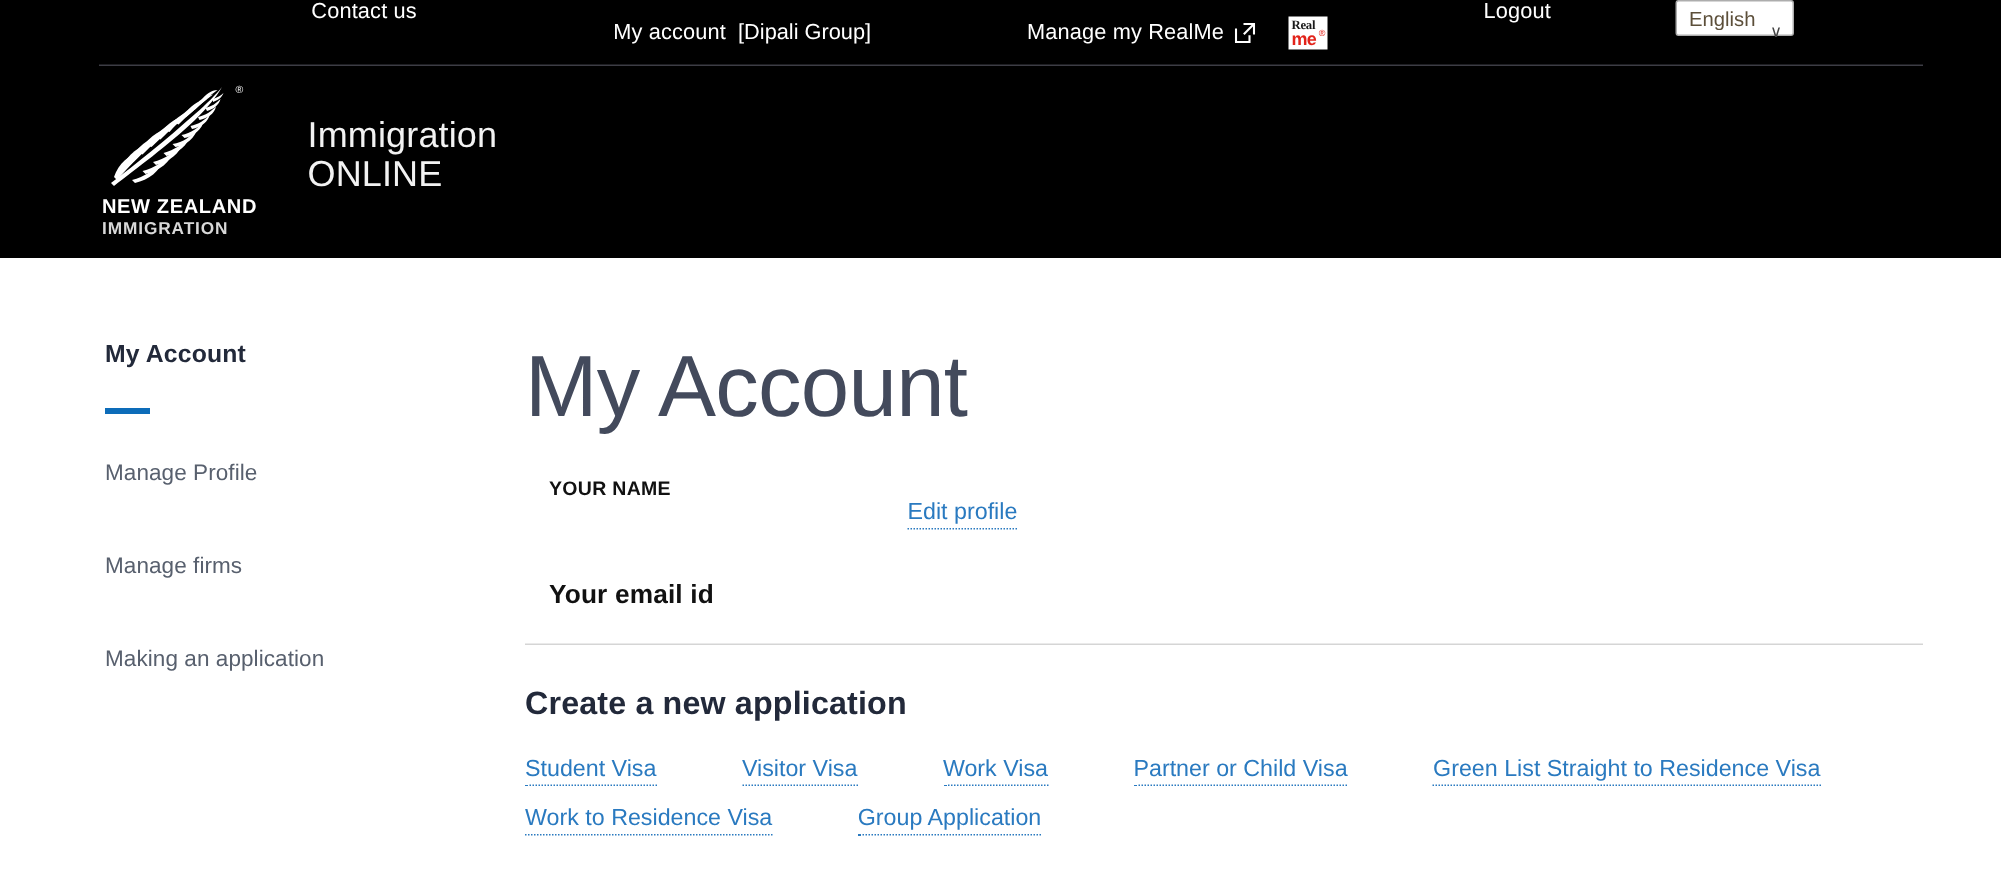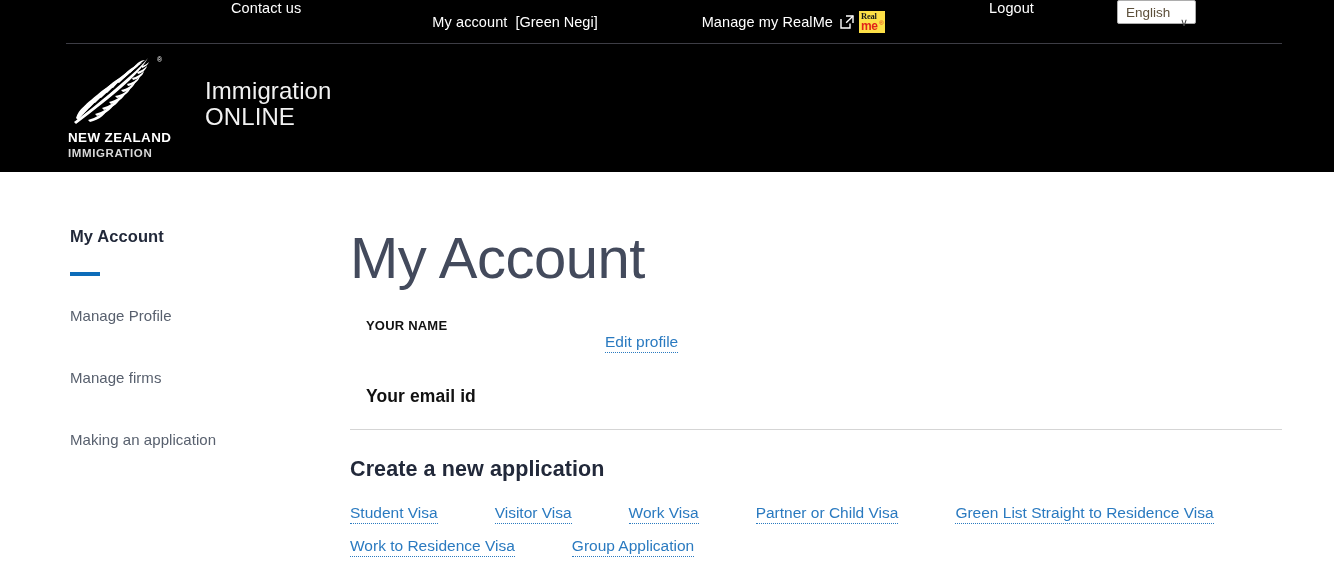--- a/index.html
+++ b/index.html
@@ -67,22 +67,22 @@
     width: 14px; height: 14px;
     margin-left: 7px;
     position: relative;
     flex: 0 0 auto;
   }
   .ext-icon svg { display: block; }
 
   .realme-logo {
     display: inline-block;
     width: 26px; height: 22px;
-    background: #fde047;
-    margin-left: 5px;
+    background: #ffffff;
+    margin-left: 22px;
     position: relative;
     flex: 0 0 auto;
     overflow: hidden;
   }
   .realme-logo .rm-real {
     position: absolute;
     left: 2px; top: 0px;
     font-size: 8.5px;
     line-height: 10px;
     color: #1a1a1a;
@@ -333,21 +333,21 @@
   <div class="header-black">
 
     <div class="utility-bar">
 
       <a class="util-link" href="#">Contact us</a>
 
       <span class="util-sep"></span>
 
       <div class="account-group">
         <a class="util-link" href="#">My account</a>
-        <span class="account-name">[Green Negi]</span>
+        <span class="account-name">[Dipali Group]</span>
       </div>
 
       <span class="util-sep-md"></span>
 
       <div class="realme-group">
         <a class="util-link" href="#">Manage my RealMe</a>
         <span class="ext-icon">
           <svg width="14" height="14" viewBox="0 0 14 14">
             <path d="M1 4 L1 13 L10 13 L10 8.5" fill="none" stroke="#ffffff" stroke-width="1.4"></path>
             <path d="M6 1 L13 1 L13 8" fill="none" stroke="#ffffff" stroke-width="1.4"></path>

